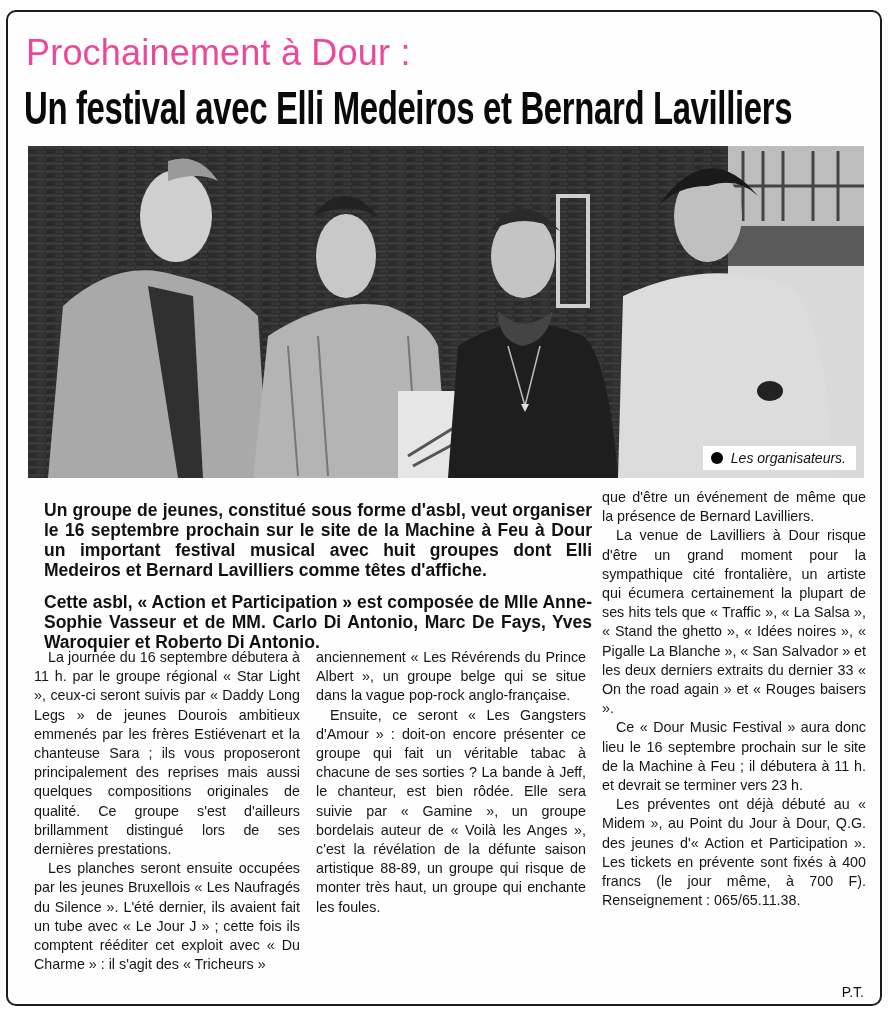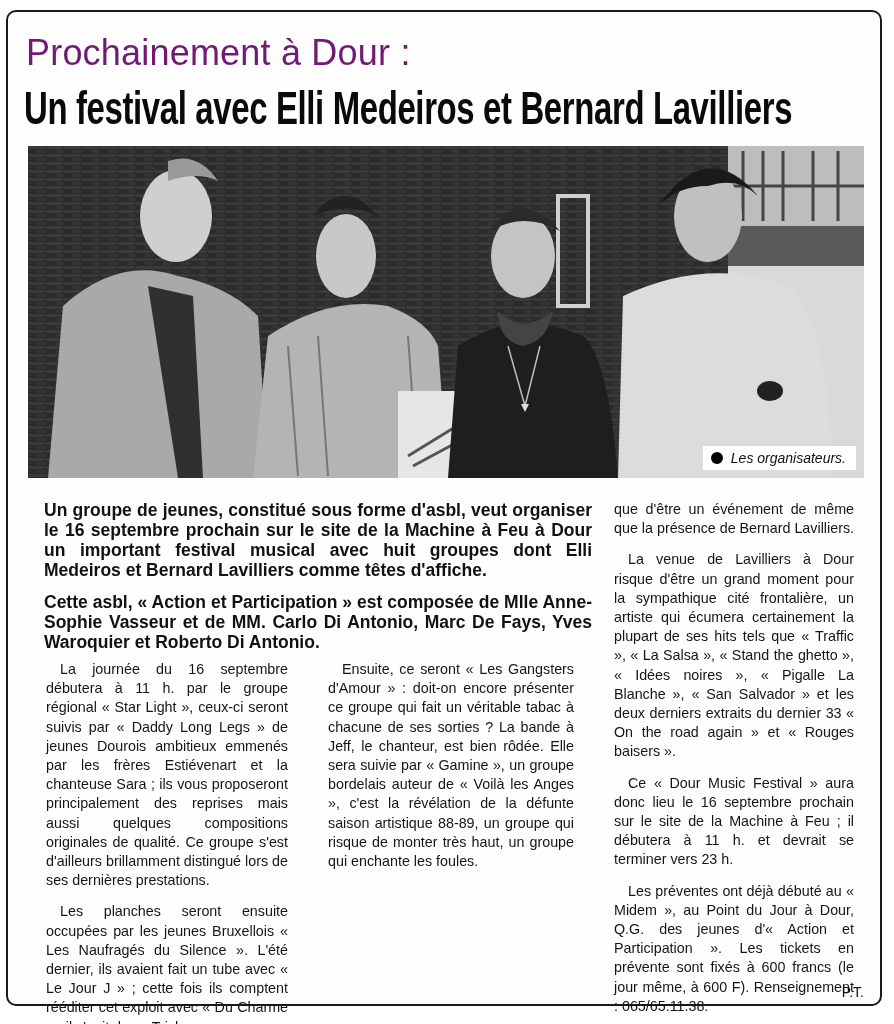--- a/index.html
+++ b/index.html
@@ -2,36 +2,36 @@
 <html><head>
 <meta charset="utf-8">
 <style>
   html, body { margin: 0; padding: 0; background: #ffffff; }
   body { width: 894px; height: 1024px; position: relative; overflow: hidden;
          font-family: "Liberation Sans", sans-serif; color: #111; }
   .frame { position: absolute; left: 6px; top: 10px; width: 876px; height: 996px;
            border: 2px solid #1a1a1a; border-radius: 10px; box-sizing: border-box;
            background: #fefefe; }
   .kicker { position: absolute; left: 26px; top: 32px; font-size: 36px; font-weight: normal;
-            letter-spacing: 0.2px; white-space: nowrap; color: #701a75; }
+            letter-spacing: 0.2px; white-space: nowrap; color: #ec4899; }
   .headline { position: absolute; left: 24px; top: 80px; font-size: 47px; font-weight: bold;
               white-space: nowrap; color: #0a0a0a; transform: scaleX(0.70); transform-origin: left top;
               font-family: "Liberation Sans", sans-serif; letter-spacing: -0.5px; }
   .photo { position: absolute; left: 28px; top: 146px; width: 836px; height: 332px;
            background: #0f766e; overflow: hidden; }
   .photo svg { width: 100%; height: 100%; display: block; }
   .caption { position: absolute; right: 8px; bottom: 8px; background: #fff;
              padding: 4px 10px 4px 8px; font-style: italic; font-size: 14px; display: flex;
              align-items: center; gap: 8px; }
   .caption .dot { width: 12px; height: 12px; border-radius: 50%; background: #000; display: inline-block; }
   .lead { position: absolute; left: 32px; top: 488px; width: 572px; font-size: 17.5px;
           font-weight: bold; line-height: 20px; text-align: justify; color: #111; }
   .lead p { margin: 12px; }
   .col { position: absolute; font-size: 14.3px; line-height: 19.2px; text-align: justify; color: #151515; }
-  .col p { margin: 12px; text-indent: 14px; }
+  .col p { margin: 0; text-indent: 14px; }
   .col p.cont { text-indent: 0; }
   .col1 { left: 34px; top: 648px; width: 266px; }
   .col2 { left: 316px; top: 648px; width: 270px; }
   .col3 { left: 602px; top: 488px; width: 264px; }
   .sig { position: absolute; right: 30px; top: 984px; font-size: 14px; margin-left: 24px; }
 </style>
 </head>
 <body>
 
 <div class="frame"></div>
@@ -104,23 +104,24 @@
   <p>Un groupe de jeunes, constitué sous forme d'asbl, veut organiser le 16 septembre prochain sur le site de la Machine à Feu à Dour un important festival musical avec huit groupes dont Elli Medeiros et Bernard Lavilliers comme têtes d'affiche.</p>
   <p>Cette asbl, « Action et Participation » est composée de Mlle Anne-Sophie Vasseur et de MM. Carlo Di Antonio, Marc De Fays, Yves Waroquier et Roberto Di Antonio.</p>
 </div>
 
 <div class="col col1">
   <p>La journée du 16 septembre débutera à 11 h. par le groupe régional « Star Light », ceux-ci seront suivis par « Daddy Long Legs » de jeunes Dourois ambitieux emmenés par les frères Estiévenart et la chanteuse Sara ; ils vous proposeront principalement des reprises mais aussi quelques compositions originales de qualité. Ce groupe s'est d'ailleurs brillamment distingué lors de ses dernières prestations.</p>
   <p>Les planches seront ensuite occupées par les jeunes Bruxellois « Les Naufragés du Silence ». L'été dernier, ils avaient fait un tube avec « Le Jour J » ; cette fois ils comptent rééditer cet exploit avec « Du Charme » : il s'agit des « Tricheurs »</p>
 </div>
 
 <div class="col col2">
+  <p class="cont">anciennement « Les Révérends du Prince Albert », un groupe belge qui se situe dans la vague pop-rock anglo-française.</p>
   <p>Ensuite, ce seront « Les Gangsters d'Amour » : doit-on encore présenter ce groupe qui fait un véritable tabac à chacune de ses sorties ? La bande à Jeff, le chanteur, est bien rôdée. Elle sera suivie par « Gamine », un groupe bordelais auteur de « Voilà les Anges », c'est la révélation de la défunte saison artistique 88-89, un groupe qui risque de monter très haut, un groupe qui enchante les foules.</p>
 </div>
 
 <div class="col col3">
   <p class="cont">que d'être un événement de même que la présence de Bernard Lavilliers.</p>
   <p>La venue de Lavilliers à Dour risque d'être un grand moment pour la sympathique cité frontalière, un artiste qui écumera certainement la plupart de ses hits tels que « Traffic », « La Salsa », « Stand the ghetto », « Idées noires », « Pigalle La Blanche », « San Salvador » et les deux derniers extraits du dernier 33 « On the road again » et « Rouges baisers ».</p>
   <p>Ce « Dour Music Festival » aura donc lieu le 16 septembre prochain sur le site de la Machine à Feu ; il débutera à 11 h. et devrait se terminer vers 23 h.</p>
-  <p>Les préventes ont déjà débuté au « Midem », au Point du Jour à Dour, Q.G. des jeunes d'« Action et Participation ». Les tickets en prévente sont fixés à 600 francs (le jour même, à 600 F). Renseignement : 065/65.11.38.</p>
+  <p>Les préventes ont déjà débuté au « Midem », au Point du Jour à Dour, Q.G. des jeunes d'« Action et Participation ». Les tickets en prévente sont fixés à 400 francs (le jour même, à 700 F). Renseignement : 065/65.11.38.</p>
 </div>
 
 <div class="sig">P.T.</div>
 
 </body></html>

